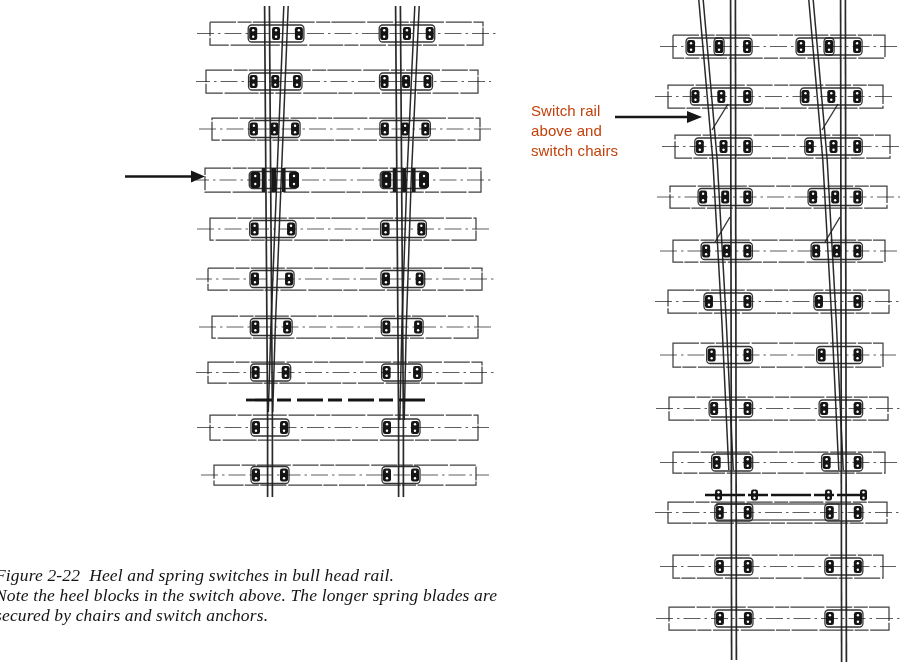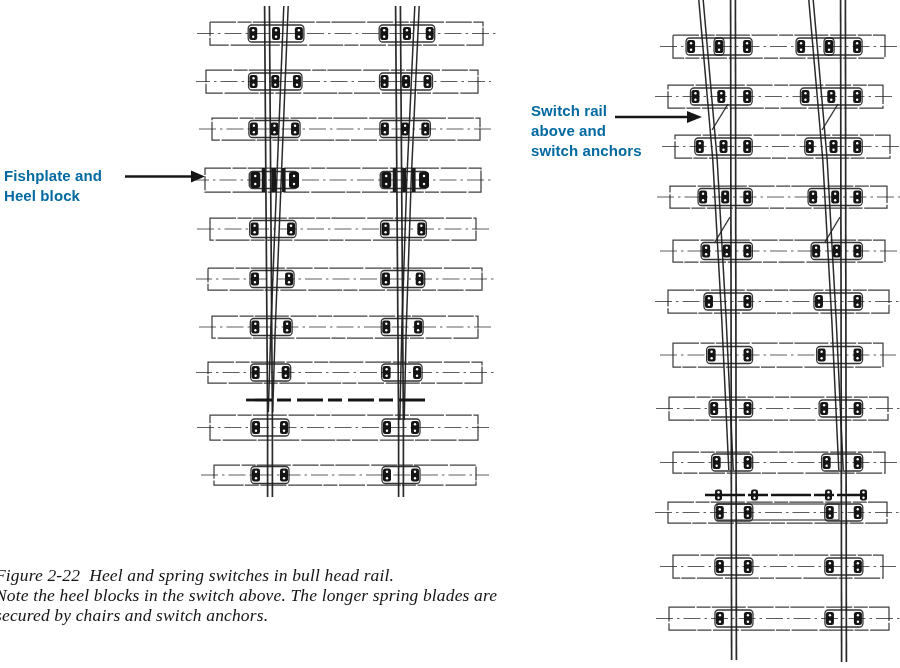--- a/index.html
+++ b/index.html
@@ -2,23 +2,22 @@
 <html><head>
 <meta charset="utf-8">
 <style>
   html,body{margin:0;padding:0;background:#fff;}
   .page{
     position:relative;width:900px;height:668px;background:#fff;overflow:hidden;
     font-family:"Liberation Sans",sans-serif;
   }
   .fig{position:absolute;}
   .callout{
-    position:absolute;color:#0369a1;font-size:15px;line-height:20px;
+    position:absolute;color:#c2410c;font-size:15px;line-height:20px;
     letter-spacing:.1px;
-    font-weight:bold;
   }
   .arrow{position:absolute;overflow:visible;}
   .caption{
     position:absolute;color:#141414;
     font-family:"Liberation Serif","DejaVu Serif",serif;
     font-style:italic;font-size:17.5px;line-height:19.8px;letter-spacing:.15px;
   }
   .caption div{white-space:pre;}
 </style>
 </head>
@@ -476,33 +475,29 @@
       <circle cx="99.5" cy="497.75" r="1.2" fill="#fff"></circle>
       <rect x="170" y="489.5" width="7" height="11" rx="2.2" fill="#141414"></rect>
       <circle cx="173.5" cy="492.25" r="1.2" fill="#fff"></circle>
       <circle cx="173.5" cy="497.75" r="1.2" fill="#fff"></circle>
       <rect x="205" y="489.5" width="7" height="11" rx="2.2" fill="#141414"></rect>
       <circle cx="208.5" cy="492.25" r="1.2" fill="#fff"></circle>
       <circle cx="208.5" cy="497.75" r="1.2" fill="#fff"></circle>
       <rect x="62" y="504" width="122" height="16" fill="none" stroke="#1f1f1f" stroke-width="1.2" stroke-opacity="0.85"></rect>
     </svg>
 
-  <div class="callout" style="left:4px;top:166px;">
-    <div>Fishplate and</div>
-    <div>Heel block</div>
-  </div>
   <svg class="arrow" style="left:124px;top:170px;" width="82" height="14">
     <line x1="1" y1="6.5" x2="68" y2="6.5" stroke="#161616" stroke-width="2.6"></line>
     <polygon points="67,0.5 81,6.5 67,12.5" fill="#161616"></polygon>
   </svg>
 
   <div class="callout" style="left:531px;top:101px;">
     <div>Switch rail</div>
     <div>above and</div>
-    <div>switch anchors</div>
+    <div>switch chairs</div>
   </div>
   <svg class="arrow" style="left:614px;top:110px;" width="90" height="14">
     <line x1="1" y1="7" x2="74" y2="7" stroke="#161616" stroke-width="2.6"></line>
     <polygon points="73,1 88,7 73,13" fill="#161616"></polygon>
   </svg>
 
   <div class="caption" style="left:-5px;top:566px;width:640px;">
     <div>Figure 2-22  Heel and spring switches in bull head rail.</div>
     <div>Note the heel blocks in the switch above. The longer spring blades are</div>
     <div>secured by chairs and switch anchors.</div>

